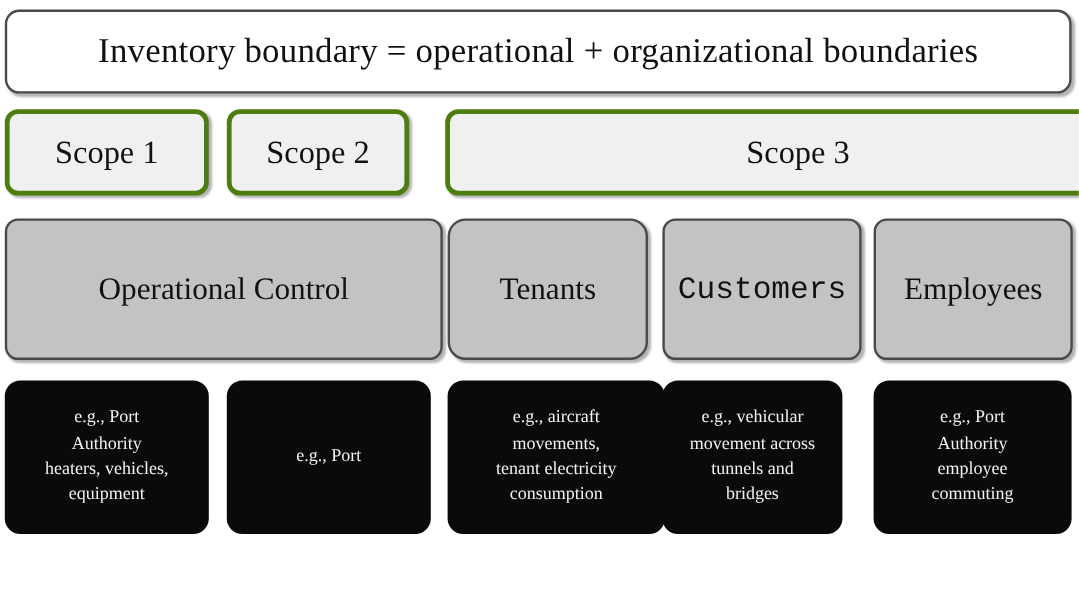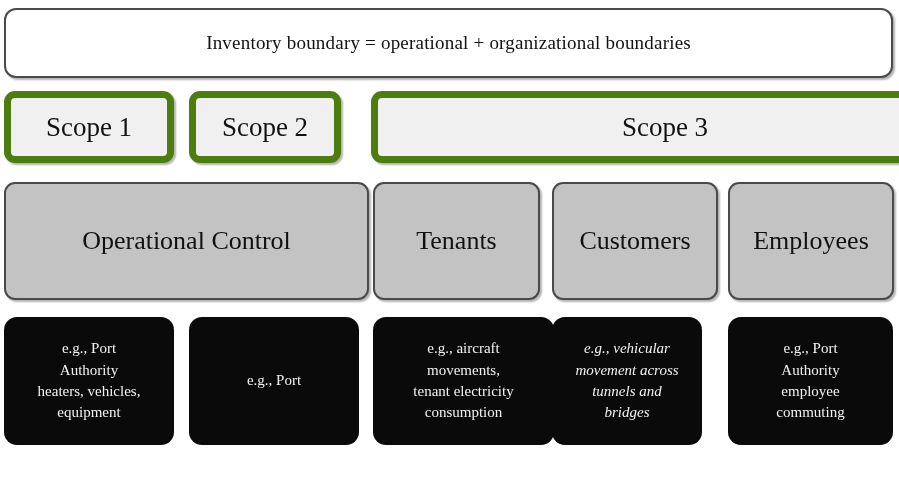--- a/index.html
+++ b/index.html
@@ -33,71 +33,71 @@
   
   .banner {
     left: 4px;
     top: 8px;
     width: 889px;
     height: 70px;
     background: #ffffff;
     border: 2px solid #4a4a4a;
     border-radius: 12px;
     box-shadow: 2px 2px 2px rgba(0,0,0,0.30);
-    font-size: 19px;
+    font-size: 29px;
     color: #111111;
     letter-spacing: 0.2px;
   }
 
   
   .scope {
     top: 91px;
     height: 72px;
     background: #f0f0f0;
-    border: 7px solid #4d7c0f;
+    border: 4px solid #4d7c0f;
     box-shadow: 2px 2px 2px rgba(0,0,0,0.30);
     font-size: 27px;
     color: #111111;
   }
   .scope-1 { left: 4px;   width: 170px; }
   .scope-2 { left: 189px; width: 152px; }
   .scope-3 { left: 371px; width: 588px; }
 
   
   .cat {
     top: 182px;
     height: 118px;
     background: #c3c3c3;
     border: 2px solid #4a4a4a;
     box-shadow: 2px 2px 2px rgba(0,0,0,0.30);
     font-size: 26px;
     color: #111111;
   }
   .cat-op     { left: 4px;   width: 365px; }
-  .cat-ten    { left: 373px; width: 167px; }
-  .cat-cus    { left: 552px; width: 166px; }
+  .cat-ten    { left: 373px; width: 167px; border-radius: 15px; }
+  .cat-cus    { left: 552px; width: 166px; font-family: Liberation Mono, monospace; }
   .cat-emp    { left: 728px; width: 166px; }
 
   
   .ex {
     top: 317px;
     height: 128px;
     background: #0a0a0a;
     border: none;
     border-radius: 13px;
     font-size: 15px;
     line-height: 1.42;
     color: #f2f2f2;
     padding: 4px 8px;
   }
   .ex span { display: block; width: 100%; }
   .ex-1 { left: 4px;   width: 170px; }
   .ex-2 { left: 189px; width: 170px; }
   .ex-3 { left: 373px; width: 181px; }
-  .ex-4 { left: 552px; width: 150px; font-style: italic; }
+  .ex-4 { left: 552px; width: 150px; }
   .ex-5 { left: 728px; width: 165px; }
 
   
   .influence-strip {
     position: absolute;
     left: 0;
     top: 452px;
     width: 899px;
     height: 51px;
   }

